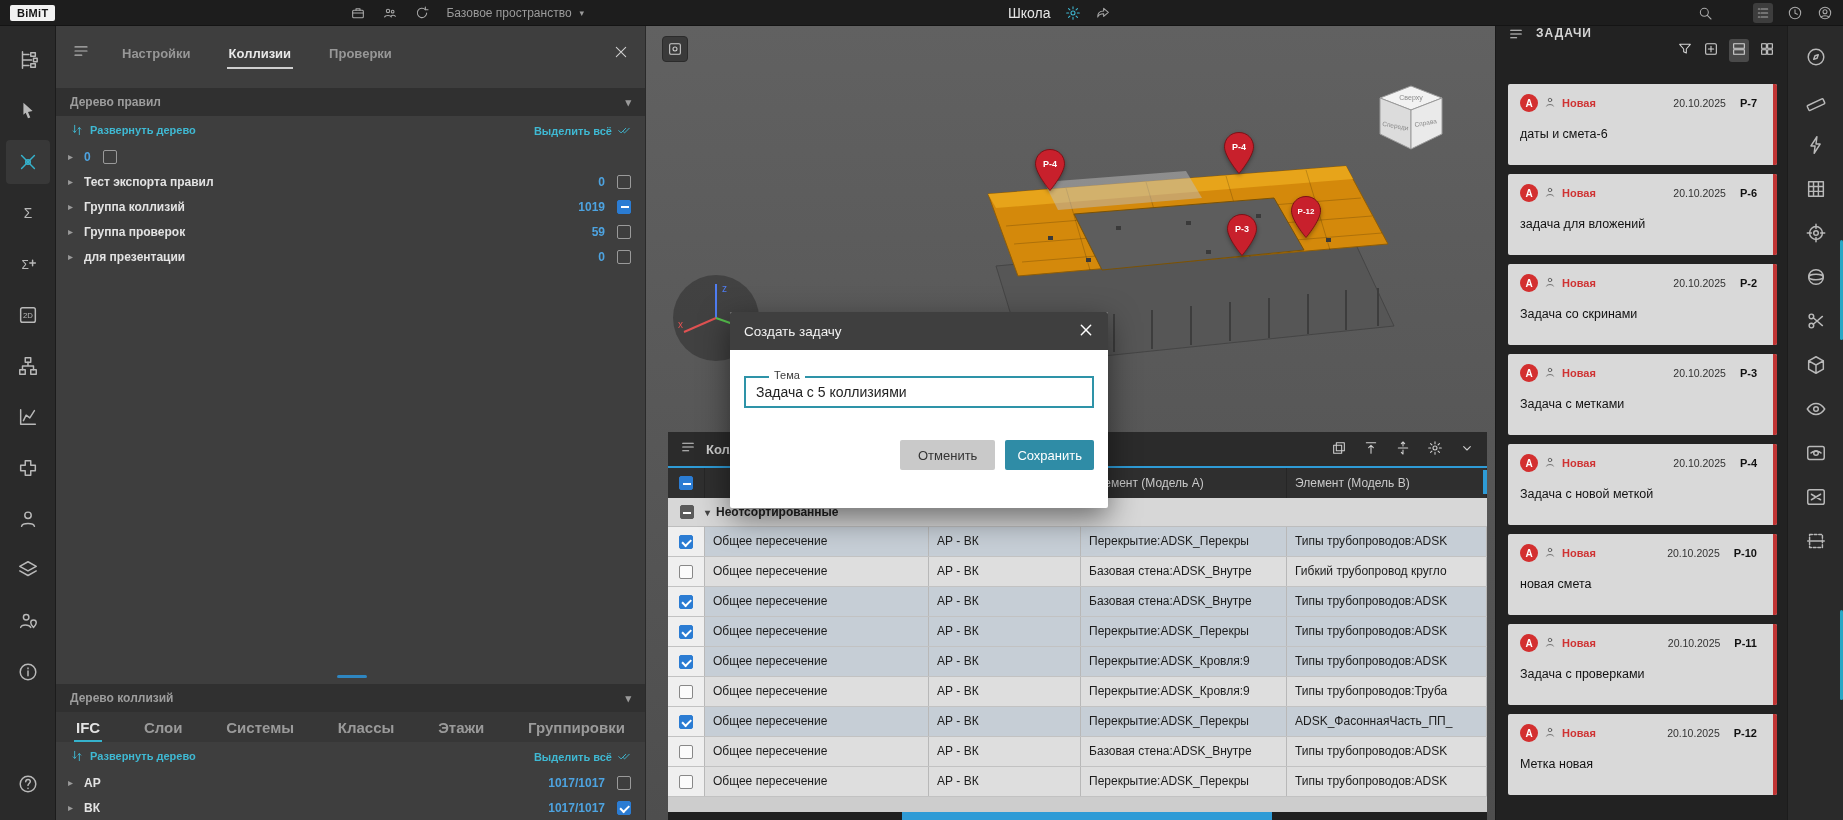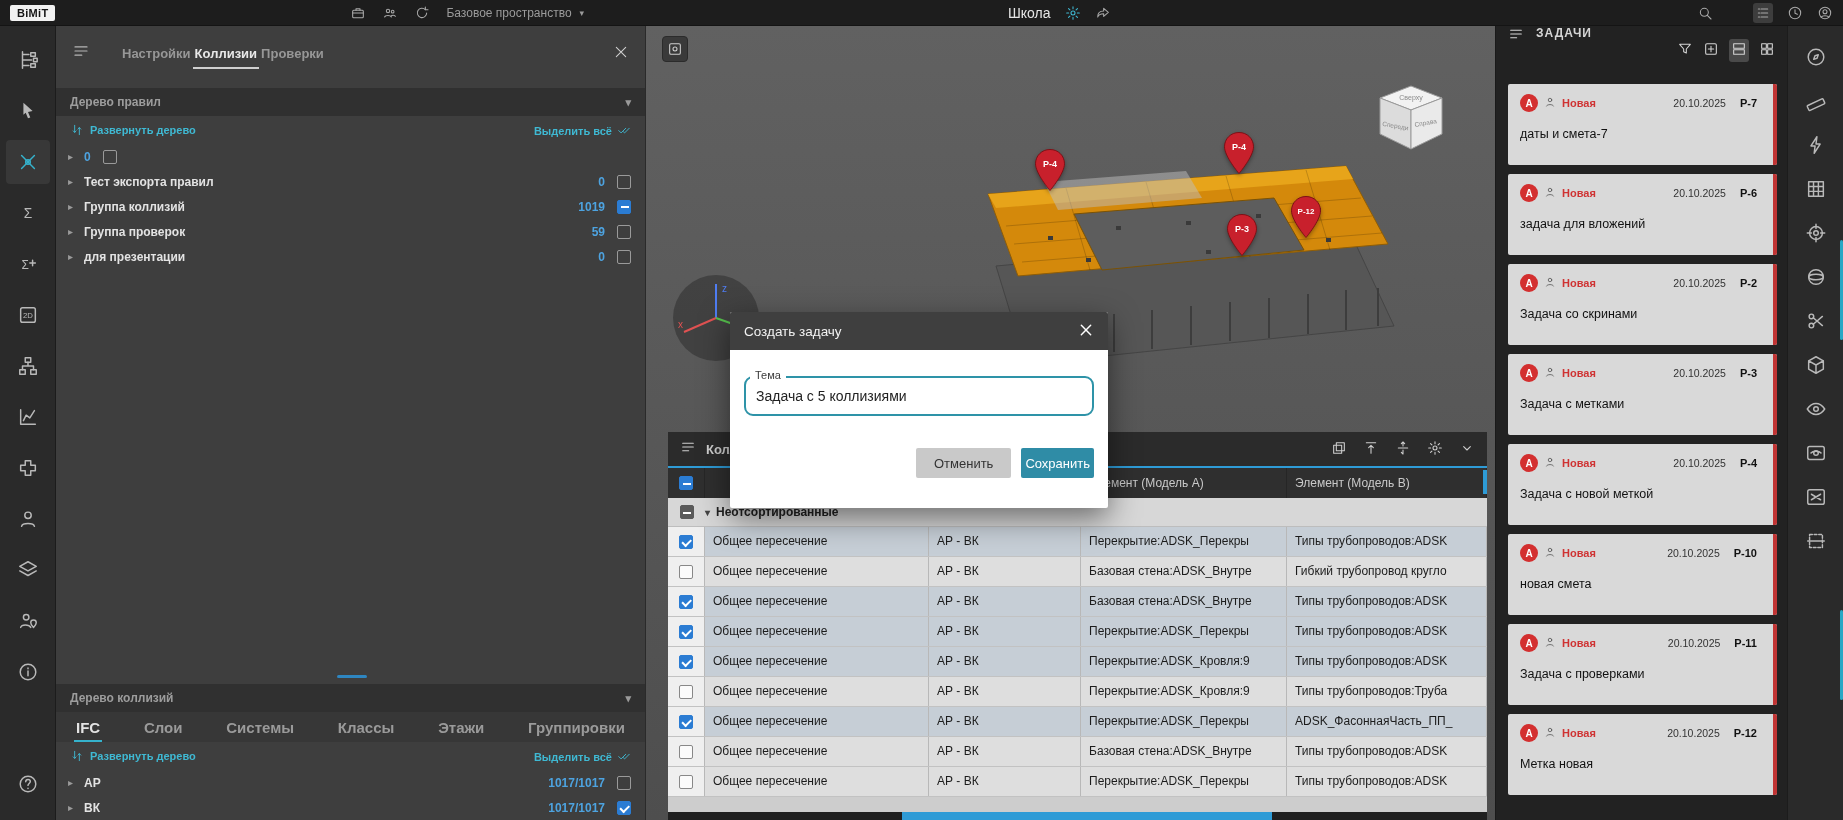--- a/index.html
+++ b/index.html
@@ -117,27 +117,27 @@
 
 
 .modal{position:absolute;left:730px;top:312px;width:378px;background:#fff;z-index:40;
   box-shadow:0 10px 30px rgba(0,0,0,.5);border-radius:2px}
 .modal-title{height:38px;background:#3f3f3f;color:#f2f2f2;font-size:13.5px;display:flex;
   align-items:center;padding:0 14px;border-radius:2px 2px 0 0}
 .modal-title .x{margin-left:auto;color:#fff}
 .modal-title .x svg{width:16px;height:16px;stroke-width:2.2}
 .modal-body{height:158px;padding:26px 14px 0}
 .field{position:relative}
-.field-label{position:absolute;top:-7px;left:6px;background:#fff;padding:0 5px;font-size:11px;color:#3c3c3c}
-.field input{width:100%;height:40px;border:2px solid #2e93a8;border-radius:9px;font-size:14px;
+.field-label{position:absolute;top:-7px;left:25px;background:#fff;padding:0 5px;font-size:11px;color:#3c3c3c}
+.field input{width:100%;height:32px;border:2px solid #2e93a8;border-radius:0;font-size:14px;
   padding:0 10px;color:#222;outline:none;font-family:inherit}
 .modal-btns{display:flex;justify-content:flex-end;gap:10px;margin-top:32px}
 .btn{height:30px;padding:0 18px;font-size:13px;border-radius:2px}
 .btn.cancel{background:#c9c9c9;color:#333}
-.btn.save{background:#2f8ca6;color:#fff;padding:0 4px}
+.btn.save{background:#2f8ca6;color:#fff;padding:0 12px}
 
 
 .tasks-panel{position:absolute;left:1495px;top:26px;bottom:0;width:292px;background:#222;z-index:10;
   display:flex;flex-direction:column;border-left:1px solid #1a1a1a}
 .tasks-head{height:48px;display:flex;padding:0 12px;gap:12px;color:#d5d5d5;flex:none}
 .tasks-head .t-title{font-size:12px;font-weight:bold;letter-spacing:1px}
 .tasks-head svg{width:16px;height:16px}
 .tasks-head .right{margin-left:auto;display:flex;gap:10px;align-items:center}
 .view-btn.hl{background:#4a4a4a;border-radius:3px;padding:2px}
 .cards{padding-top:10px;overflow:hidden}
@@ -325,21 +325,21 @@
           <path d="M9.5 9.5c0-1.5 1-2.5 2.5-2.5s2.5 1 2.5 2.3c0 2-2.5 2.2-2.5 4.2M12 16.5v.5"></path>
         </svg>
       </button>
   </nav>
 
   <section class="left-panel">
     <div class="panel-tabs">
       <span class="ham"><svg class="icon" viewBox="0 0 24 24">
             <path d="M4 6.5h16M4 12h16M4 17.5h9"></path>
           </svg></span>
-      <div style="display:flex;">
+      <div style="display:flex;gap:34px">
           <button class="p-tab">Настройки</button>
           <button class="p-tab active">Коллизии</button>
           <button class="p-tab">Проверки</button>
         </div>
       <button class="panel-close"><svg class="icon" viewBox="0 0 24 24">
             <path d="M5 5l14 14M19 5L5 19"></path>
           </svg></button>
     </div>
 
     <div class="section-head mt8">
@@ -702,21 +702,21 @@
     <div class="card-top">
       <span class="avatar">A</span>
       <span class="mini-user"><svg class="icon" style="width:12px;height:12px" viewBox="0 0 24 24">
                 <circle cx="12" cy="8" r="3.5"></circle>
                 <path d="M5 20c1-4 13-4 14 0"></path>
               </svg></span>
       <span class="status">Новая</span>
       <span class="c-date">20.10.2025</span>
       <span class="c-id">P-7</span>
     </div>
-    <div class="card-title">даты и смета-7</div>
+    <div class="card-title">даты и смета-6</div>
   </div>
         <div class="task-card">
     <div class="card-top">
       <span class="avatar">A</span>
       <span class="mini-user"><svg class="icon" style="width:12px;height:12px" viewBox="0 0 24 24">
                 <circle cx="12" cy="8" r="3.5"></circle>
                 <path d="M5 20c1-4 13-4 14 0"></path>
               </svg></span>
       <span class="status">Новая</span>
       <span class="c-date">20.10.2025</span>

